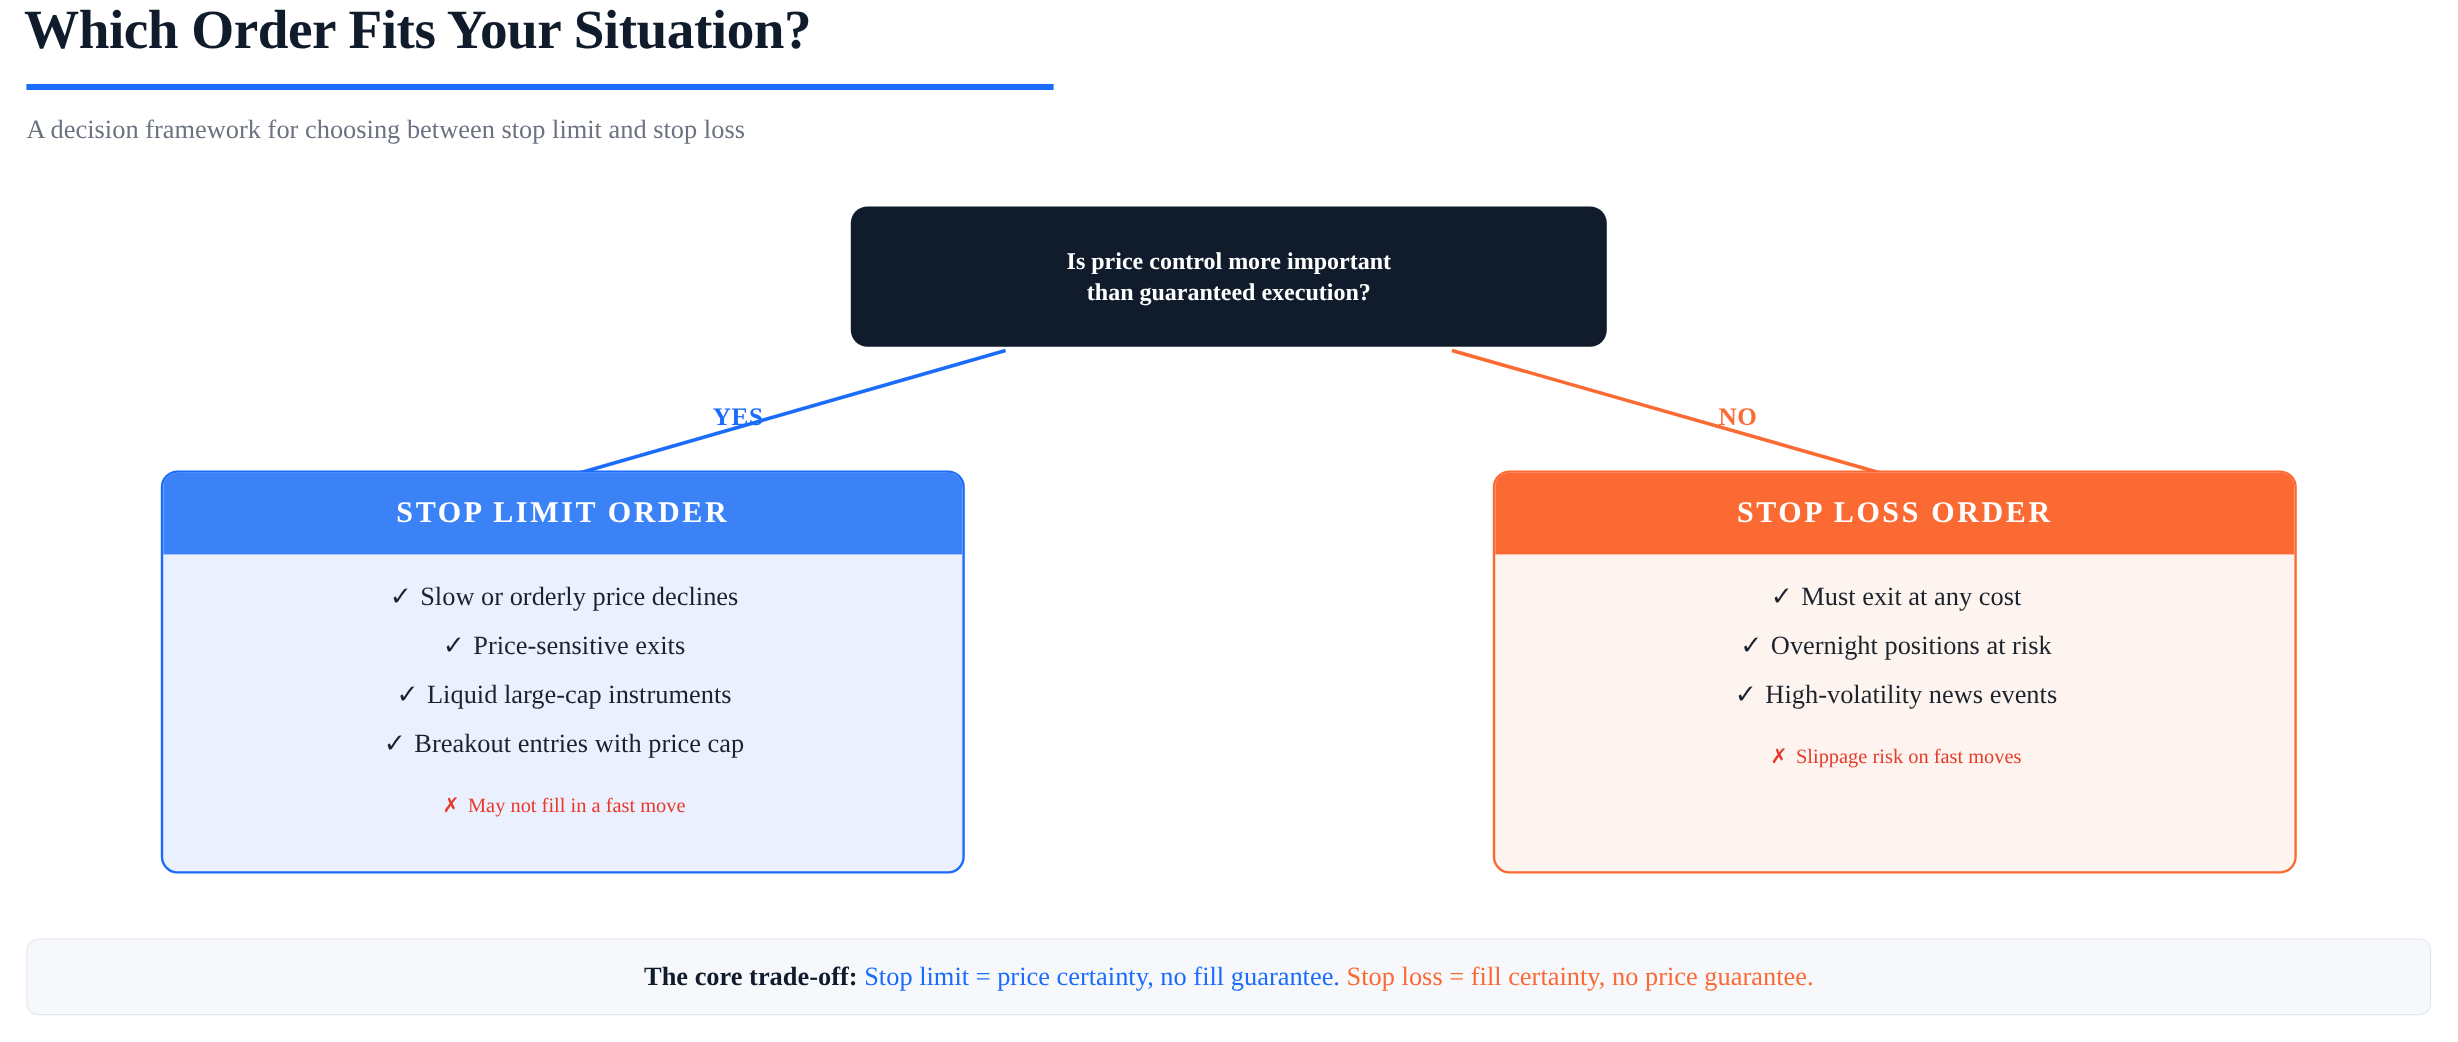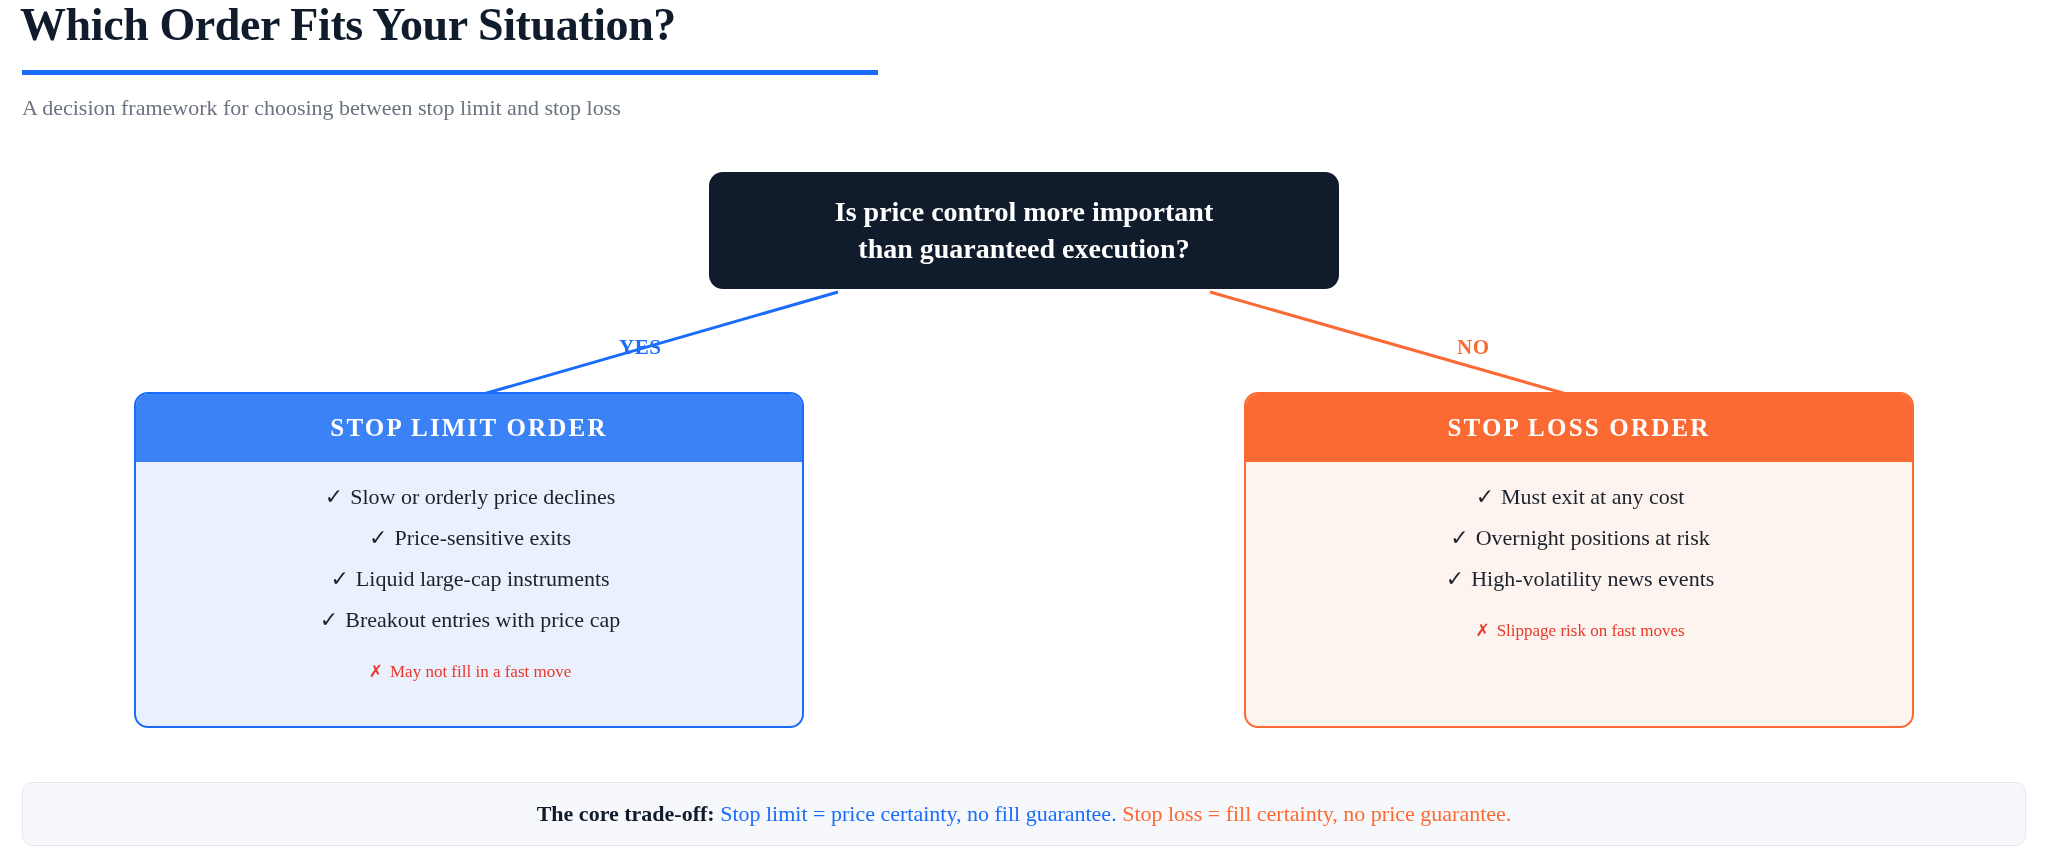--- a/index.html
+++ b/index.html
@@ -53,41 +53,40 @@
     height: 117px;
     background: #101c2b;
     border-radius: 14px;
     display: flex;
     align-items: center;
     justify-content: center;
     text-align: center;
   }
   #decision-node .q-text {
     color: #ffffff;
-    font-size: 28px;
+    font-size: 20px;
     font-weight: bold;
     line-height: 1.30;
     padding: 0 20px;
   }
 
   
   #connectors {
     position: absolute;
     left: 0;
     top: 0;
     width: 2048px;
     height: 868px;
     pointer-events: none;
   }
   .edge-label {
     position: absolute;
     font-size: 21px;
     font-weight: bold;
     letter-spacing: 0.5px;
-    margin-left: 25px;
   }
   #edge-label-yes {
     left: 594px;
     top: 335px;
     color: #1b6cfb;
   }
   #edge-label-no {
     left: 1432px;
     top: 335px;
     color: #fb6a33;

